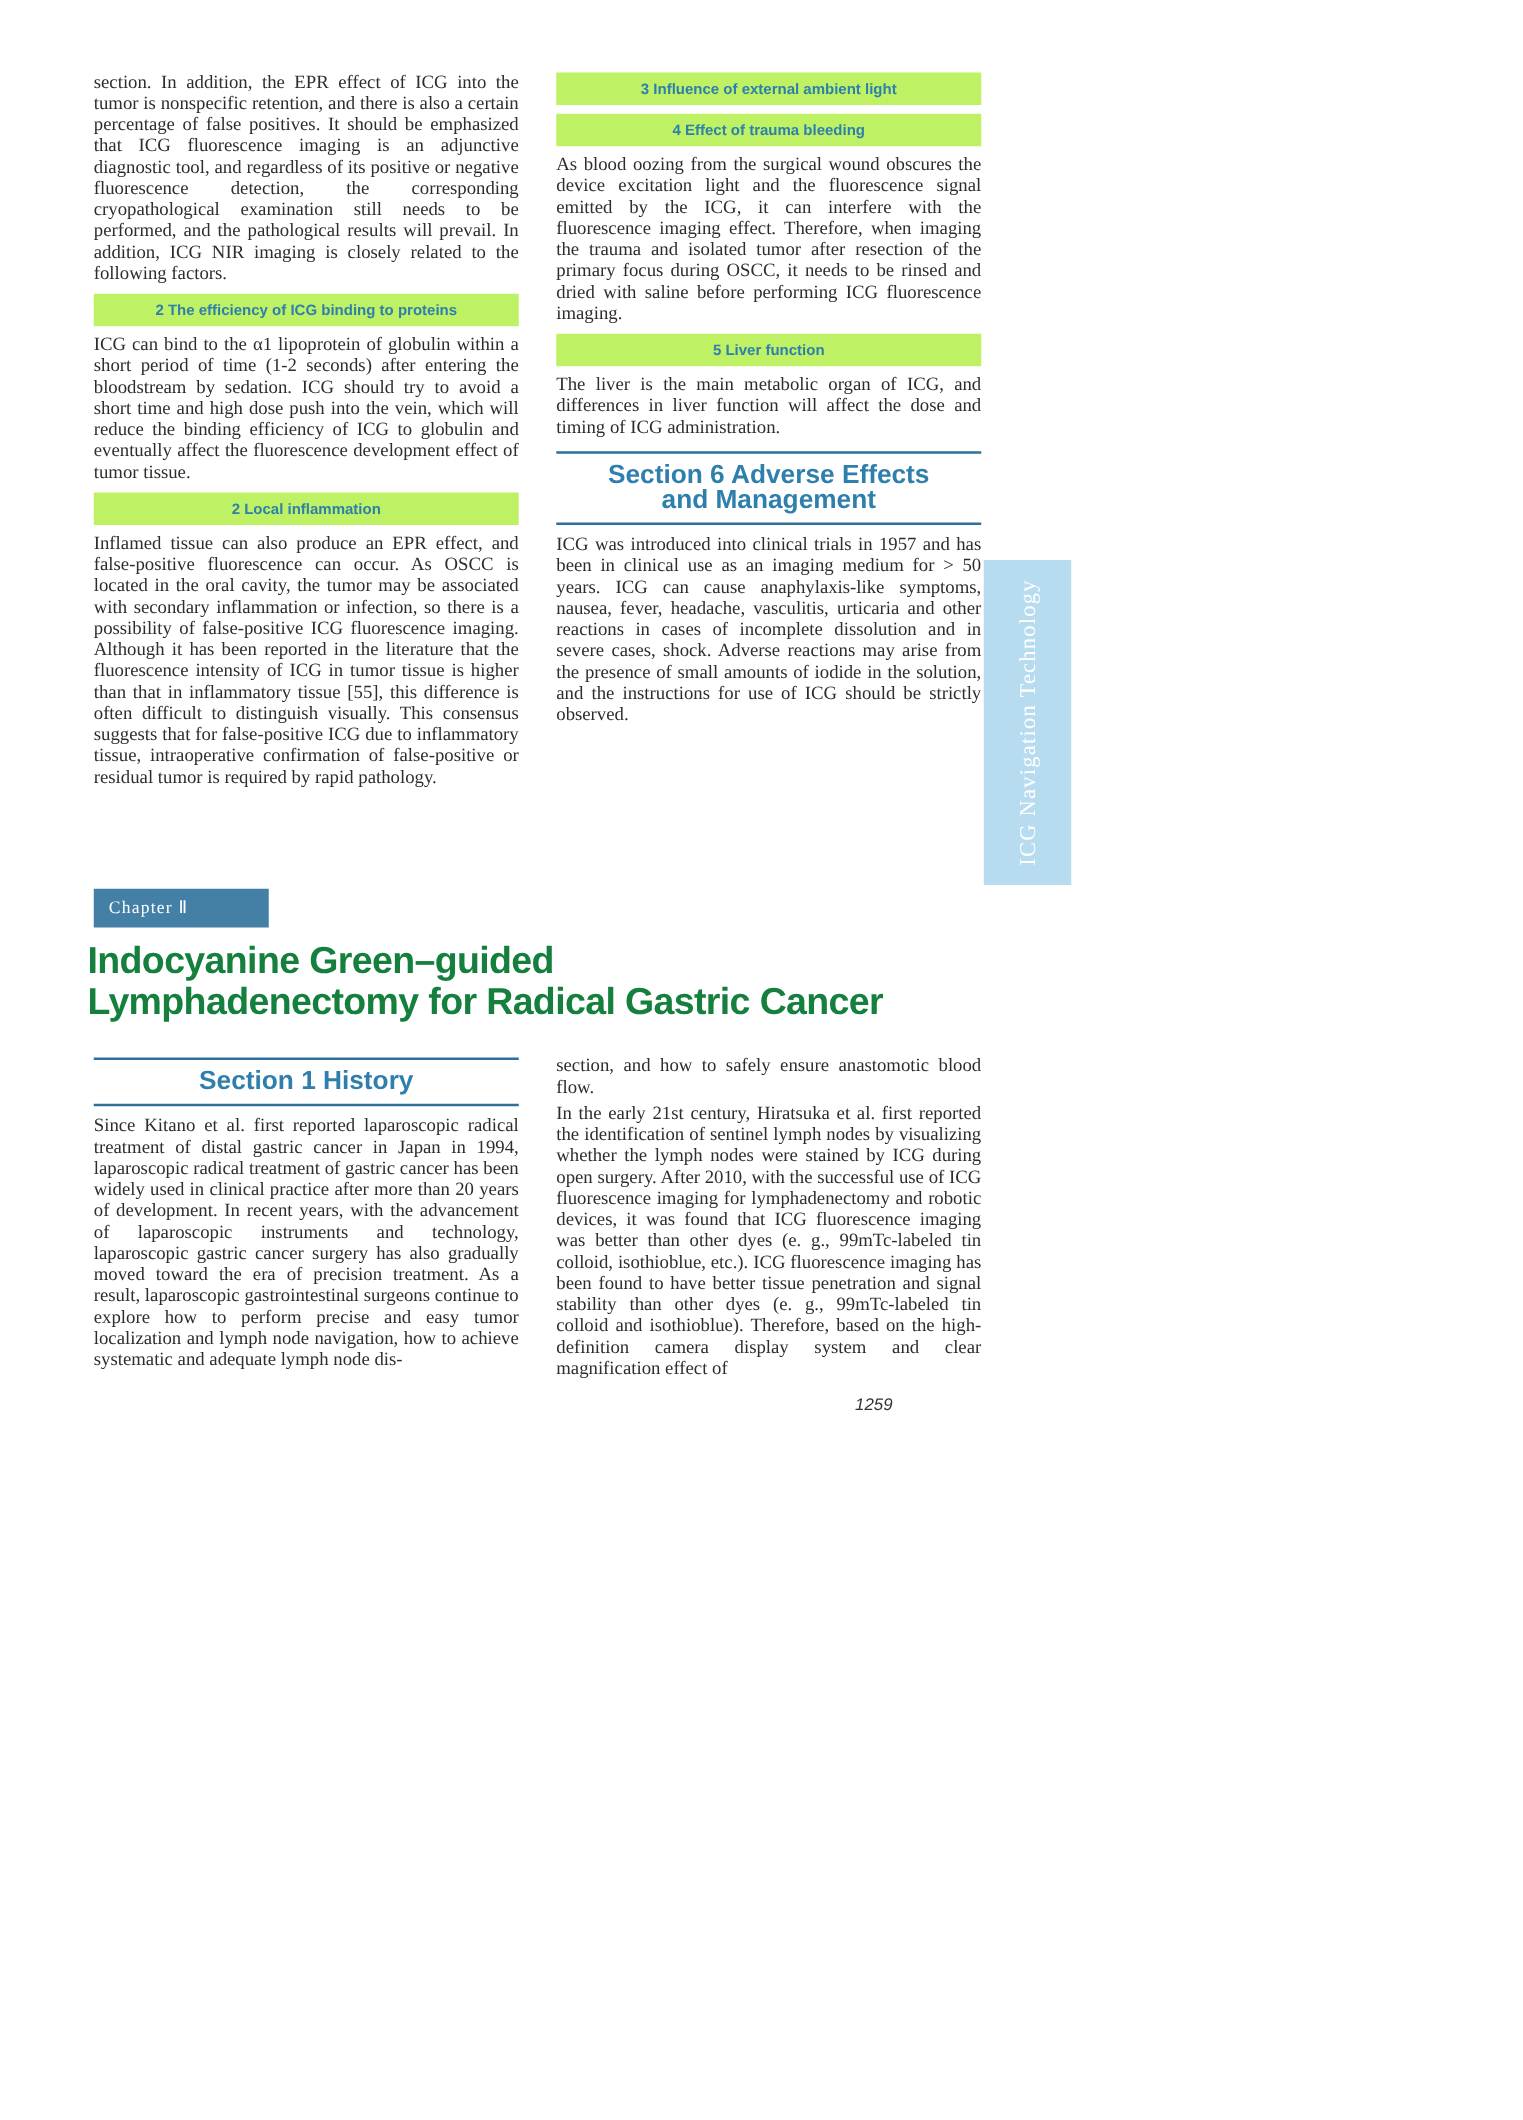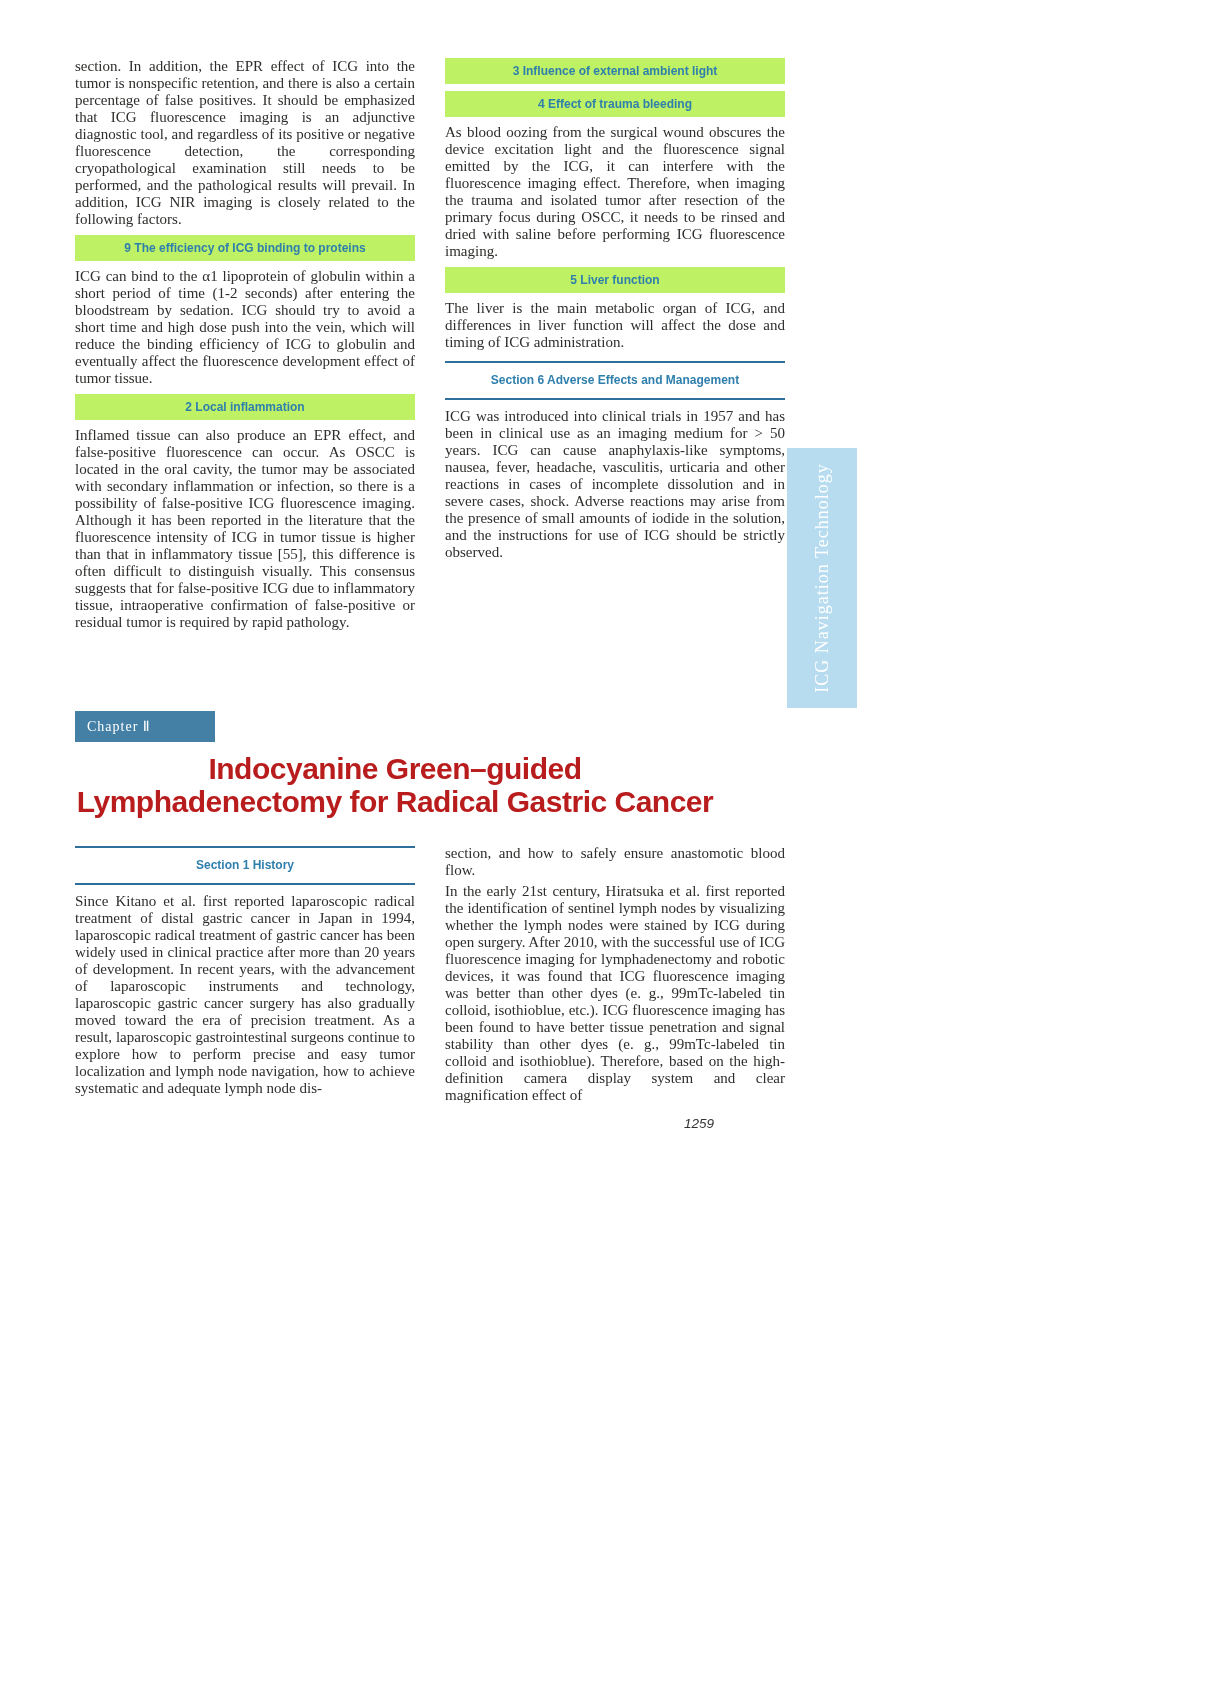--- a/index.html
+++ b/index.html
@@ -50,21 +50,21 @@
   .section-rule {
     height: 0;
     border-top: 2px solid #2f6f9b;
     margin: 0;
   }
   .section-title {
     padding: 7px 26px 8px 26px;
     color: #2f7fad;
     font-family: "Liberation Sans", sans-serif;
     font-weight: bold;
-    font-size: 12px;
+    font-size: 21px;
     line-height: 20px;
     text-align: center;
   }
 
   #side-tab {
     position: absolute;
     left: 787px;
     top: 448px;
     width: 70px;
     height: 260px;
@@ -100,22 +100,22 @@
     padding-left: 12px;
     box-sizing: border-box;
     letter-spacing: 1px;
   }
 
   #title-block {
     position: absolute;
     left: 70px;
     top: 752px;
     width: 650px;
-    text-align: center;
-    color: #b91c1c;
+    text-align: left;
+    color: #15803d;
     font-family: "Liberation Sans", sans-serif;
     font-weight: bold;
     font-size: 30px;
     line-height: 33px;
     letter-spacing: -0.5px;
   }
 
   #page-number {
     position: absolute;
     left: 684px;
@@ -126,21 +126,21 @@
     font-style: italic;
   }
 </style>
 </head>
 <body>
 
 <div id="page">
 
   <div class="col" id="top-left">
     <p class="body-text">section. In addition, the EPR effect of ICG into the tumor is nonspecific retention, and there is also a certain percentage of false positives. It should be emphasized that ICG fluorescence imaging is an adjunctive diagnostic tool, and regardless of its positive or negative fluorescence detection, the corresponding cryopathological examination still needs to be performed, and the pathological results will prevail. In addition, ICG NIR imaging is closely related to the following factors.</p>
-    <div class="sub-heading">9 The efficiency of ICG binding to proteins</div>
+    <div class="sub-heading">2 The efficiency of ICG binding to proteins</div>
     <p class="body-text">ICG can bind to the α1 lipoprotein of globulin within a short period of time (1-2 seconds) after entering the bloodstream by sedation. ICG should try to avoid a short time and high dose push into the vein, which will reduce the binding efficiency of ICG to globulin and eventually affect the fluorescence development effect of tumor tissue.</p>
     <div class="sub-heading">2 Local inflammation</div>
     <p class="body-text">Inflamed tissue can also produce an EPR effect, and false-positive fluorescence can occur. As OSCC is located in the oral cavity, the tumor may be associated with secondary inflammation or infection, so there is a possibility of false-positive ICG fluorescence imaging. Although it has been reported in the literature that the fluorescence intensity of ICG in tumor tissue is higher than that in inflammatory tissue [55], this difference is often difficult to distinguish visually. This consensus suggests that for false-positive ICG due to inflammatory tissue, intraoperative confirmation of false-positive or residual tumor is required by rapid pathology.</p>
   </div>
 
   <div class="col" id="top-right">
     <div class="sub-heading" style="margin-top:0;">3 Influence of external ambient light</div>
     <div class="sub-heading">4 Effect of trauma bleeding</div>
     <p class="body-text">As blood oozing from the surgical wound obscures the device excitation light and the fluorescence signal emitted by the ICG, it can interfere with the fluorescence imaging effect. Therefore, when imaging the trauma and isolated tumor after resection of the primary focus during OSCC, it needs to be rinsed and dried with saline before performing ICG fluorescence imaging.</p>
     <div class="sub-heading">5 Liver function</div>

